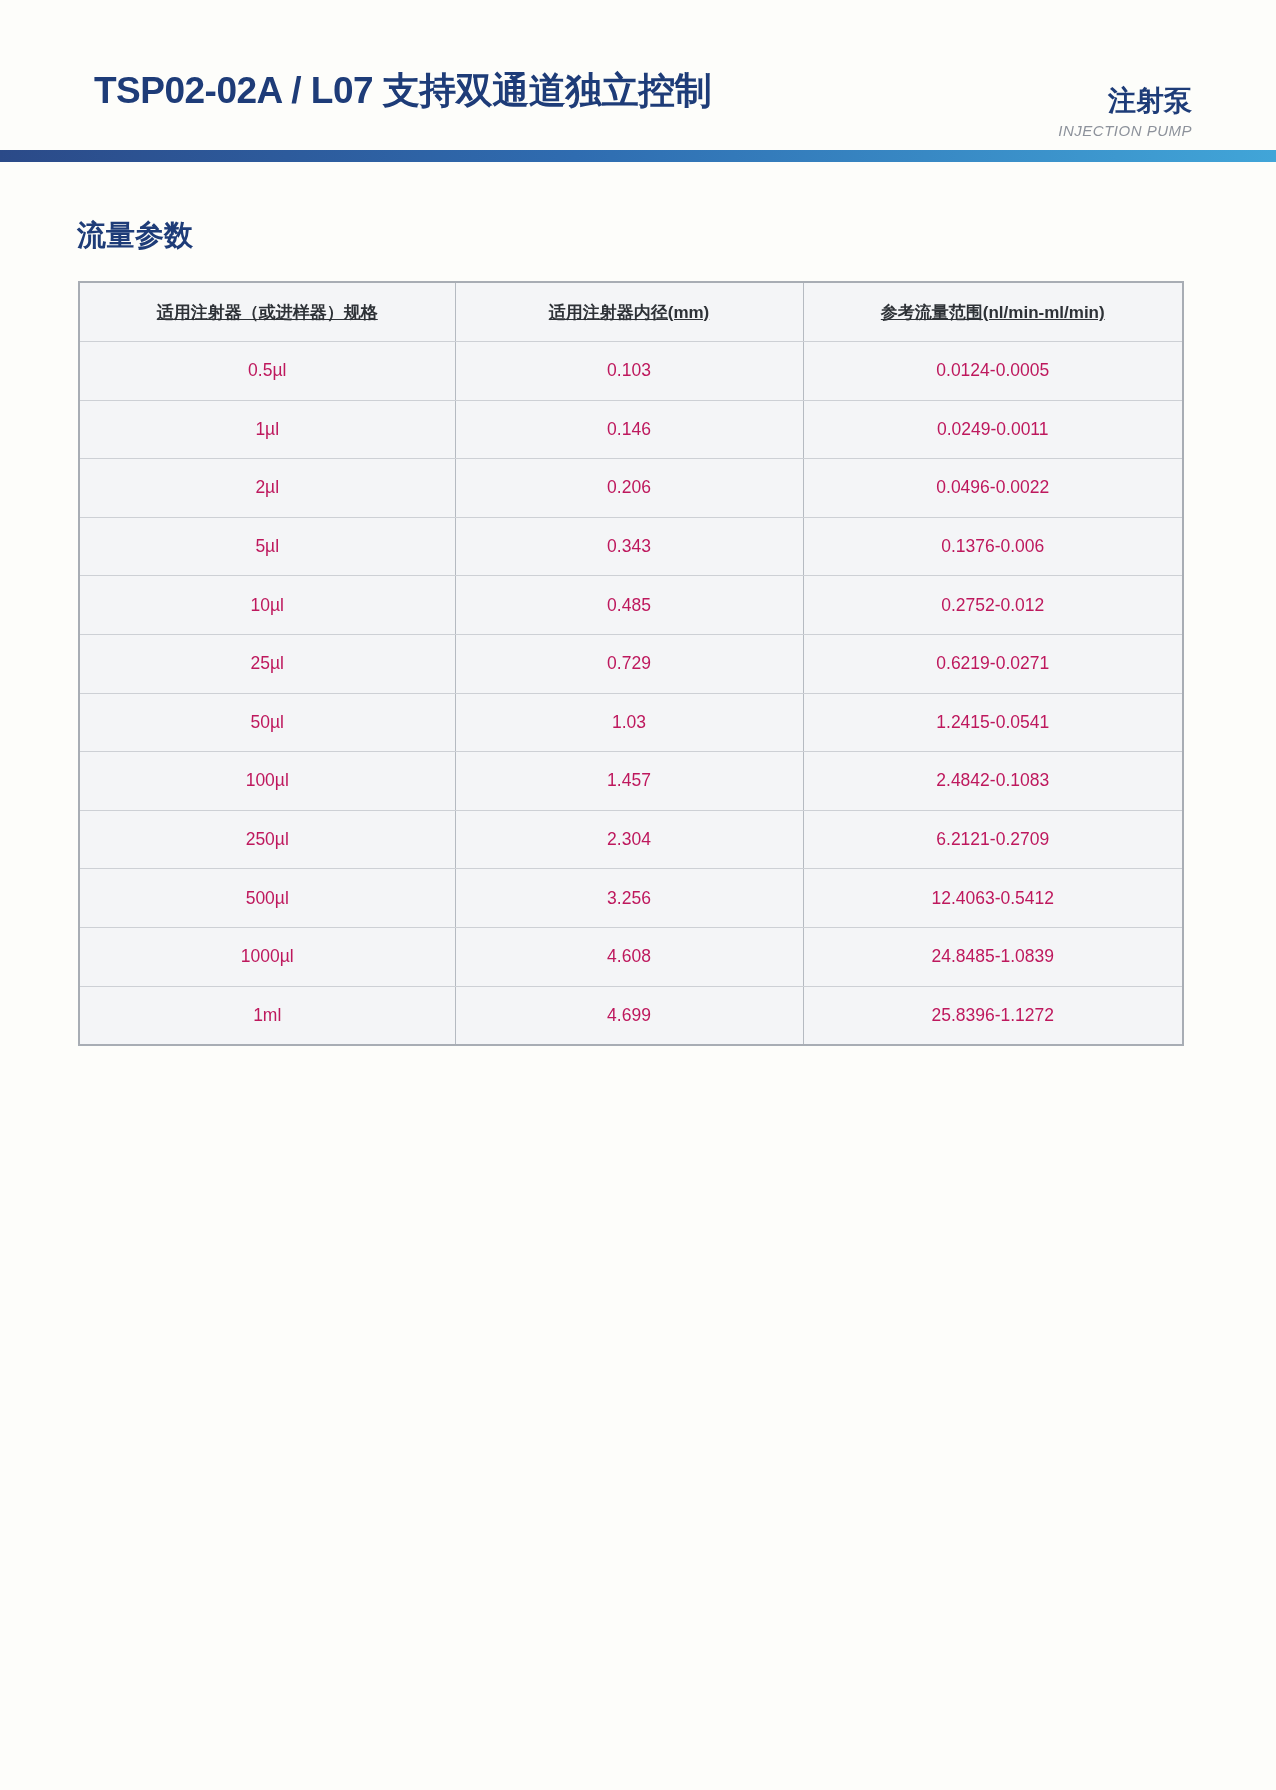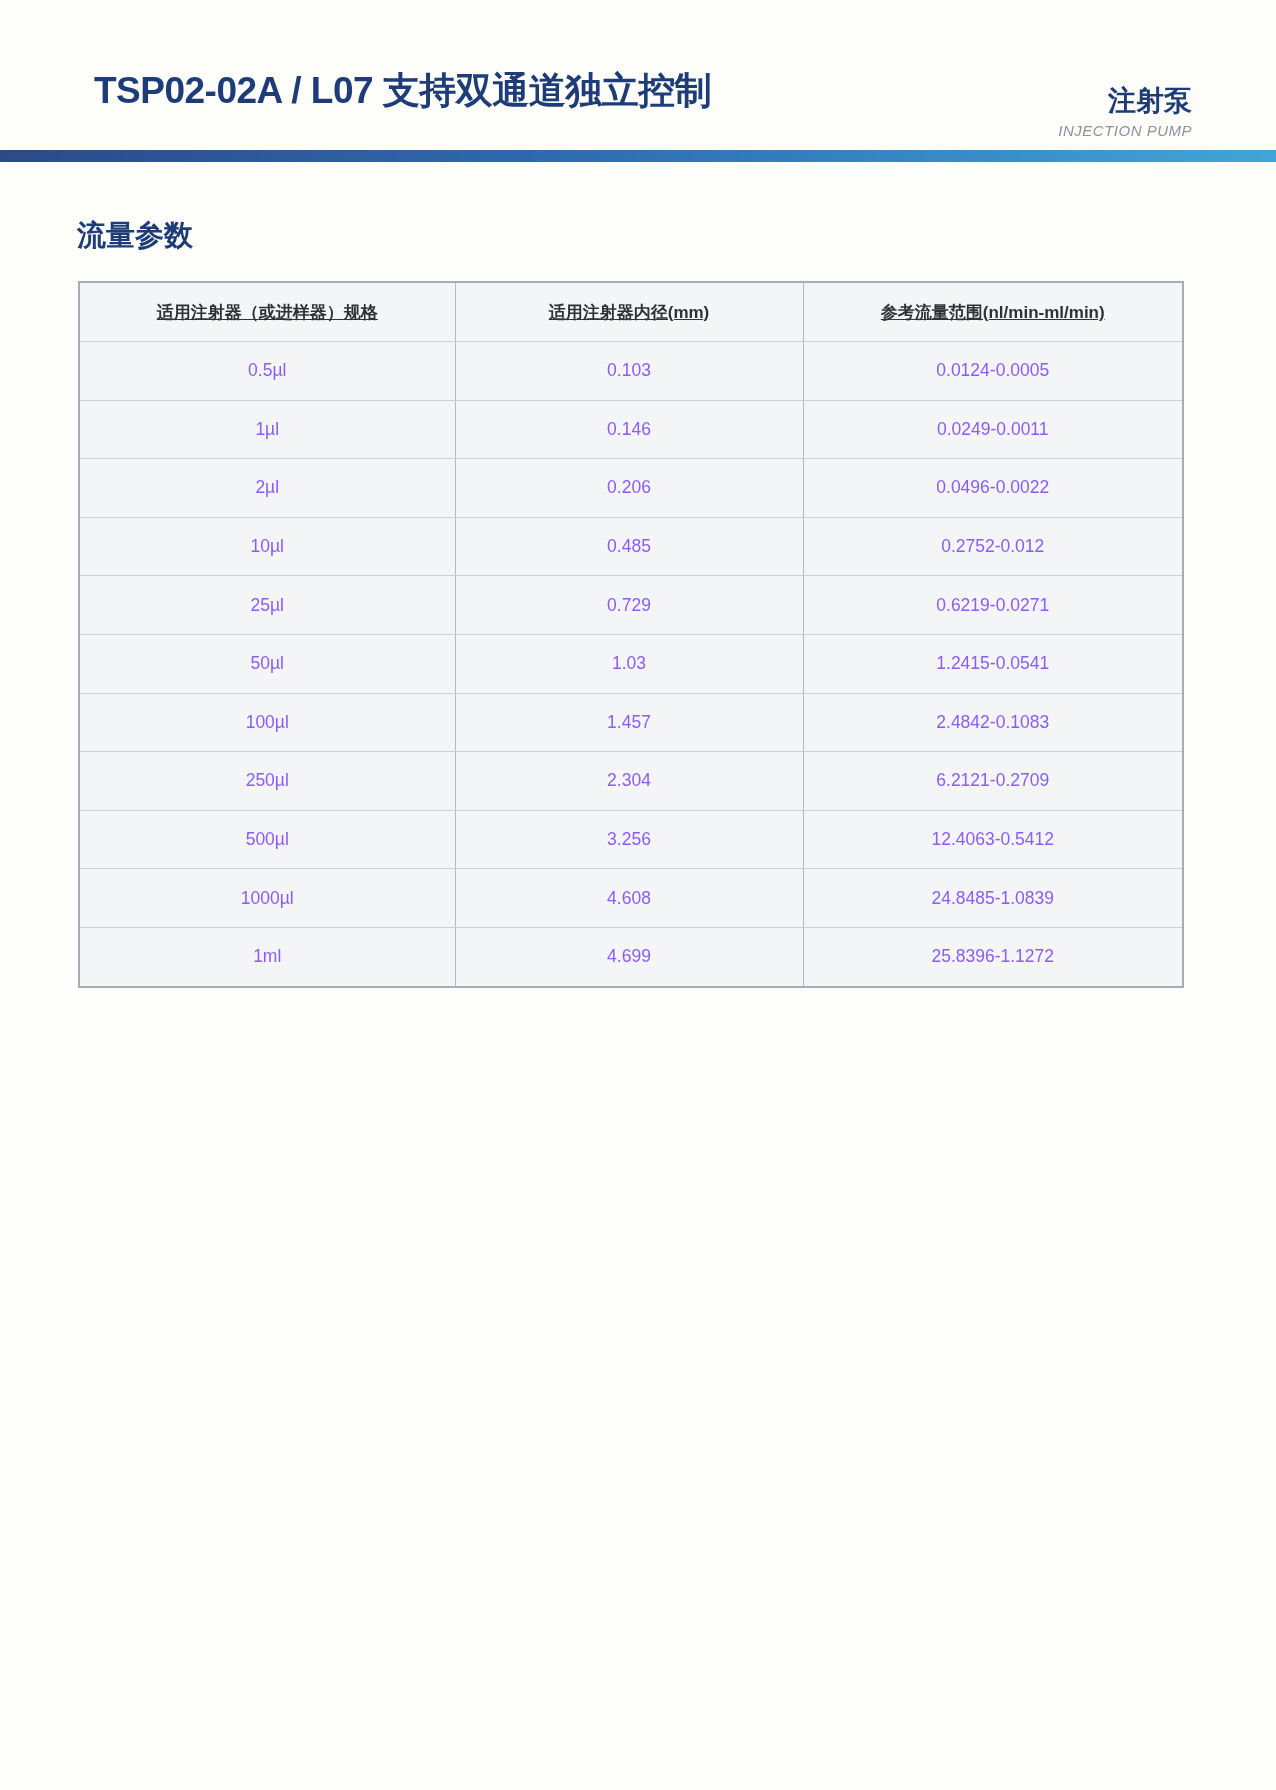--- a/index.html
+++ b/index.html
@@ -98,21 +98,21 @@
     height: 58px;
     font-size: 17px;
     font-weight: 700;
     color: #2e3237;
     text-decoration: underline;
   }
   .flow-table td {
     height: 57.6px;
     font-size: 17.5px;
     font-weight: 400;
-    color: #8b5cf6;
+    color: #be185d;
   }
 </style>
 </head>
 <body>
 
 <div class="page-title">TSP02-02A / L07 支持双通道独立控制</div>
 
 <div class="brand-block">
   <div class="brand-cn">注射泵</div>
   <div class="brand-en">INJECTION PUMP</div>
@@ -146,20 +146,25 @@
           <td>1µl</td>
           <td>0.146</td>
           <td>0.0249-0.0011</td>
         </tr>
         <tr>
           <td>2µl</td>
           <td>0.206</td>
           <td>0.0496-0.0022</td>
         </tr>
         <tr>
+          <td>5µl</td>
+          <td>0.343</td>
+          <td>0.1376-0.006</td>
+        </tr>
+        <tr>
           <td>10µl</td>
           <td>0.485</td>
           <td>0.2752-0.012</td>
         </tr>
         <tr>
           <td>25µl</td>
           <td>0.729</td>
           <td>0.6219-0.0271</td>
         </tr>
         <tr>

